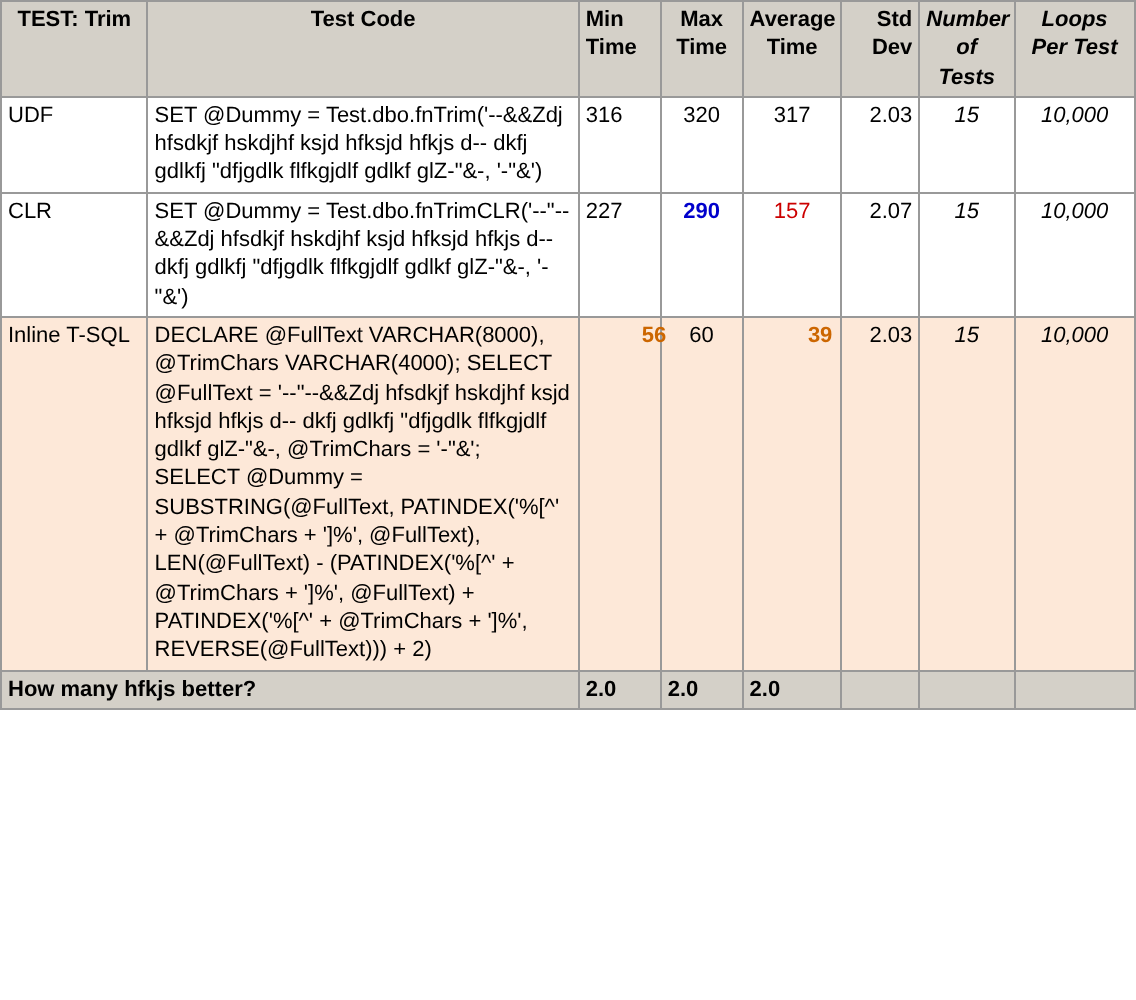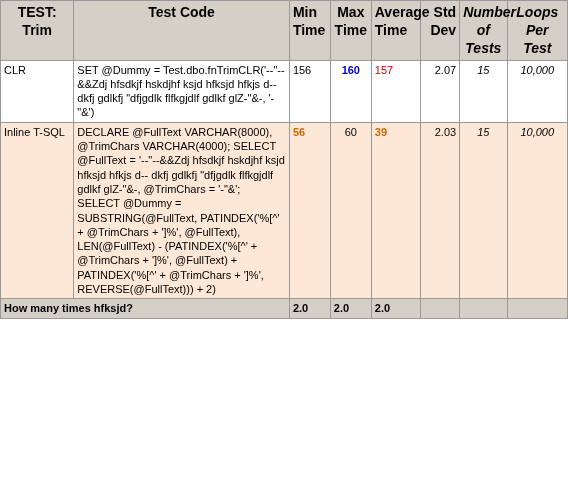--- a/index.html
+++ b/index.html
@@ -20,34 +20,34 @@
       border: 1px solid #999;
       padding: 2px 3px;
       vertical-align: top;
       line-height: 1.3;
     }
     thead tr {
       background: #d4d0c8;
     }
     th {
       font-weight: bold;
-      font-size: 14px;
+      font-size: 11px;
     }
     .col-test { width: 68px; }
     .col-code { width: 200px; }
     .col-min { width: 38px; text-align: left; }
     .col-max { width: 38px; text-align: center; }
-    .col-avg { width: 46px; text-align: left; }
+    .col-avg { width: 46px; text-align: center; }
     .col-std { width: 36px; text-align: right; }
     .col-num { width: 44px; text-align: center; font-style: italic; }
     .col-loops { width: 56px; text-align: center; font-style: italic; }
 
     .highlight-red { color: #cc0000; font-weight: normal; }
     .highlight-blue { color: #0000cc; font-weight: bold; }
-    .highlight-orange { color: #cc6600; font-weight: bold; }
+    .highlight-orange { color: #cc6600; font-weight: bold; margin-left: 28px; }
 
     .footer-row td {
       background: #d4d0c8;
       font-weight: bold;
       text-align: left;
     }
     .footer-label {
       text-align: left !important;
       font-weight: bold;
     }
@@ -66,42 +66,52 @@
       <th class="col-code">Test Code</th>
       <th class="col-min">Min Time</th>
       <th class="col-max">Max Time</th>
       <th class="col-avg">Average Time</th>
       <th class="col-std">Std Dev</th>
       <th class="col-num">Number of Tests</th>
       <th class="col-loops">Loops Per Test</th>
     </tr>
   </thead>
   <tbody id="table-body">
+  <tr>
+        <td class="col-test">UDF</td>
+        <td class="col-code">SET @Dummy = Test.dbo.fnTrim('--&amp;&amp;Zdj hfsdkjf hskdjhf ksjd hfksjd hfkjs d-- dkfj gdlkfj "dfjgdlk flfkgjdlf gdlkf glZ-"&amp;-, '-"&amp;')</td>
+        <td class="col-min">316</td>
+        <td class="col-max">320</td>
+        <td class="col-avg">317</td>
+        <td class="col-std">2.03</td>
+        <td class="col-num">15</td>
+        <td class="col-loops">10,000</td>
+      </tr>
       <tr>
         <td class="col-test">CLR</td>
         <td class="col-code">SET @Dummy = Test.dbo.fnTrimCLR('--"--&amp;&amp;Zdj hfsdkjf hskdjhf ksjd hfksjd hfkjs d-- dkfj gdlkfj "dfjgdlk flfkgjdlf gdlkf glZ-"&amp;-, '-"&amp;')</td>
-        <td class="col-min">156</td>
-        <td class="col-max"><span class="highlight-blue">160</span></td>
+        <td class="col-min">227</td>
+        <td class="col-max"><span class="highlight-blue">290</span></td>
         <td class="col-avg"><span class="highlight-red">157</span></td>
         <td class="col-std">2.07</td>
         <td class="col-num">15</td>
         <td class="col-loops">10,000</td>
       </tr>
       <tr class="inline-bg">
         <td class="col-test">Inline T-SQL</td>
         <td class="col-code">DECLARE @FullText VARCHAR(8000), @TrimChars VARCHAR(4000); SELECT @FullText = '--"--&amp;&amp;Zdj hfsdkjf hskdjhf ksjd hfksjd hfkjs d-- dkfj gdlkfj "dfjgdlk flfkgjdlf gdlkf glZ-"&amp;-, @TrimChars = '-"&amp;'; SELECT @Dummy = SUBSTRING(@FullText, PATINDEX('%[^' + @TrimChars + ']%', @FullText), LEN(@FullText) - (PATINDEX('%[^' + @TrimChars + ']%', @FullText) + PATINDEX('%[^' + @TrimChars + ']%', REVERSE(@FullText))) + 2)</td>
         <td class="col-min"><span class="highlight-orange">56</span></td>
         <td class="col-max">60</td>
         <td class="col-avg"><span class="highlight-orange">39</span></td>
         <td class="col-std">2.03</td>
         <td class="col-num">15</td>
         <td class="col-loops">10,000</td>
       </tr>
       <tr class="footer-row">
-        <td class="footer-label" colspan="2">How many times hfksjd?</td>
+        <td class="footer-label" colspan="2">How many hfkjs better?</td>
         <td class="col-min">2.0</td>
         <td class="col-max">2.0</td>
         <td class="col-avg"><strong>2.0</strong></td>
         <td class="col-std"></td>
         <td class="col-num"></td>
         <td class="col-loops"></td>
       </tr>
     </tbody>
 </table>
 

